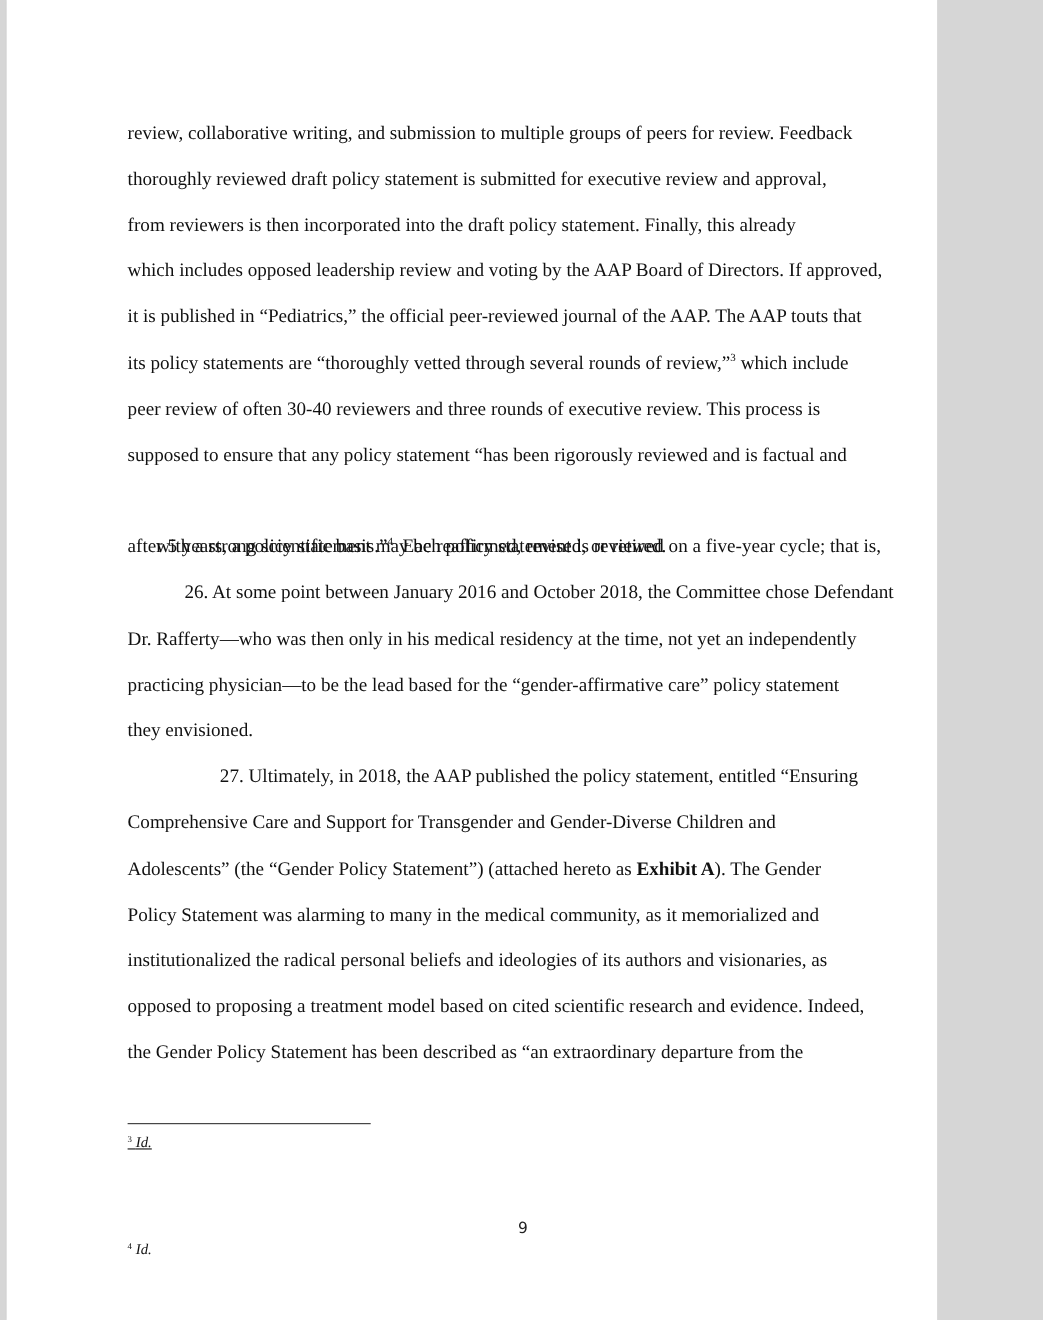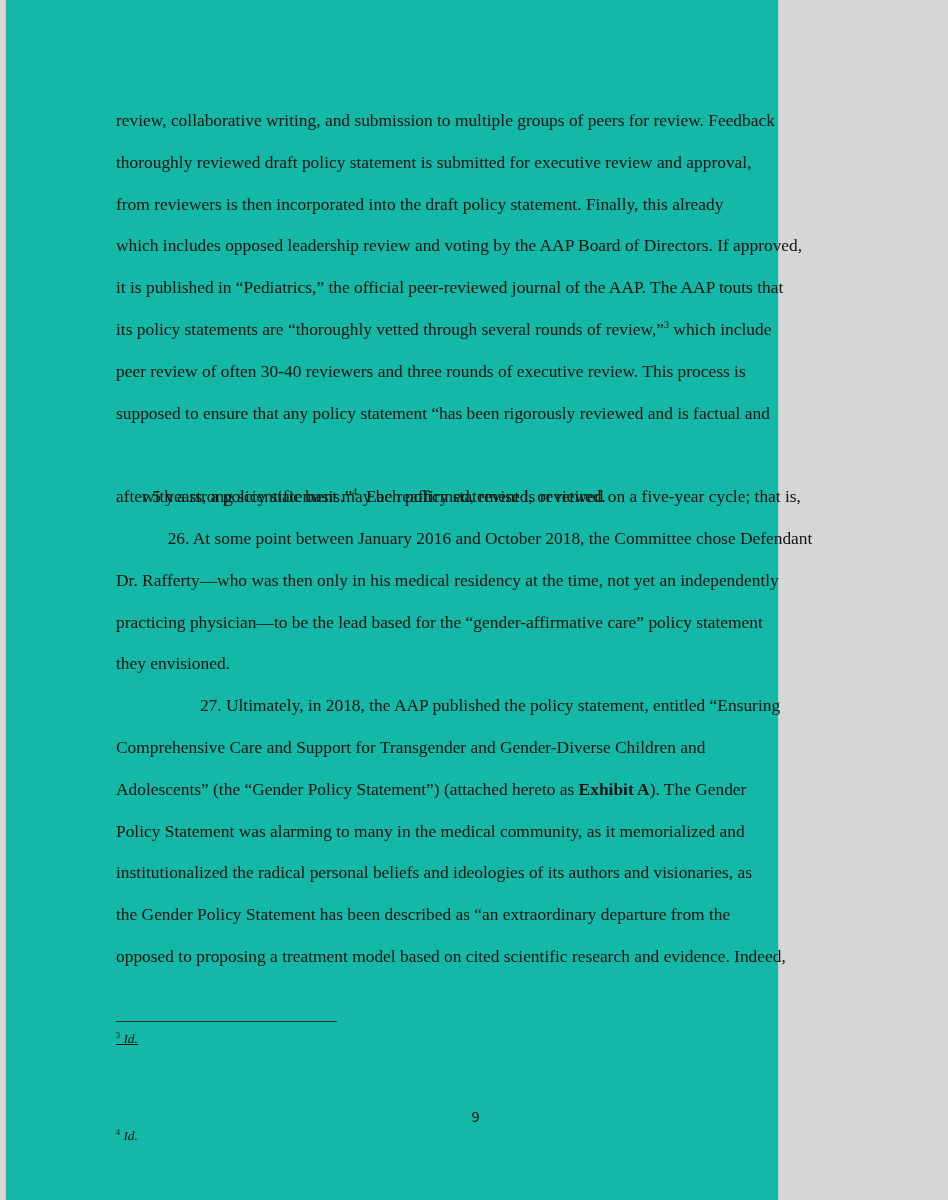--- a/index.html
+++ b/index.html
@@ -7,23 +7,23 @@
       padding: 0;
       width: 948px;
       height: 1200px;
       background: #d6d6d6;
       overflow: hidden;
     }
     .page {
       position: absolute;
       left: 6px;
       top: 0;
-      width: 772px;
+      width: 846px;
       height: 1200px;
-      background: #14b8a6;
+      background: #ffffff;
       box-shadow: 0 0 2px rgba(0,0,0,0.15);
     }
     .body-text {
       position: absolute;
       left: 110px;
       top: 100px;
       width: 720px;
       font-family: "Liberation Serif", serif;
       font-size: 17.4px;
       line-height: 41.8px;
@@ -93,22 +93,22 @@
     <span class="line">Dr. Rafferty—who was then only in his medical residency at the time, not yet an independently</span>
     <span class="line">practicing physician—to be the lead based for the “gender-affirmative care” policy statement</span>
     <span class="line">they envisioned.</span>
     <span class="line indent">27. Ultimately, in 2018, the AAP published the policy statement, entitled “Ensuring</span>
     <span class="line">Comprehensive Care and Support for Transgender and Gender-Diverse Children and</span>
     <span class="line">
       <span>Adolescents” (the “Gender Policy Statement”) (attached hereto as </span><b>Exhibit A</b><span>). The Gender</span>
     </span>
     <span class="line">Policy Statement was alarming to many in the medical community, as it memorialized and</span>
     <span class="line">institutionalized the radical personal beliefs and ideologies of its authors and visionaries, as</span>
+    <span class="line">opposed to proposing a treatment model based on cited scientific research and evidence. Indeed,</span>
     <span class="line">the Gender Policy Statement has been described as “an extraordinary departure from the</span>
-    <span class="line">opposed to proposing a treatment model based on cited scientific research and evidence. Indeed,</span>
   </div>
 
   <div class="footnote-rule"></div>
 
   <div class="footnote fn3">
     <sup>3</sup>
     <i>Id.</i>
   </div>
   <div class="footnote fn4">
     <sup>4</sup>

